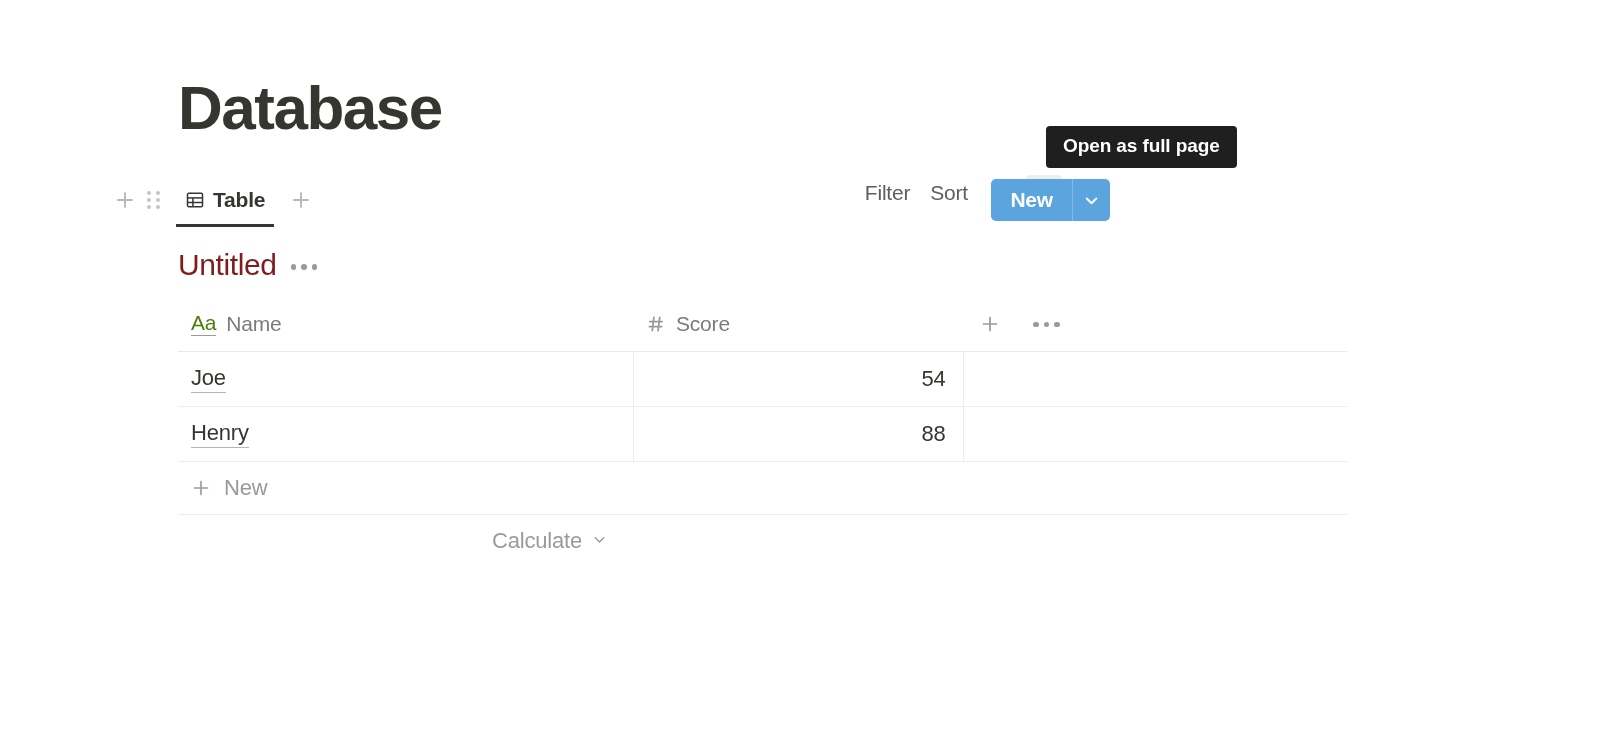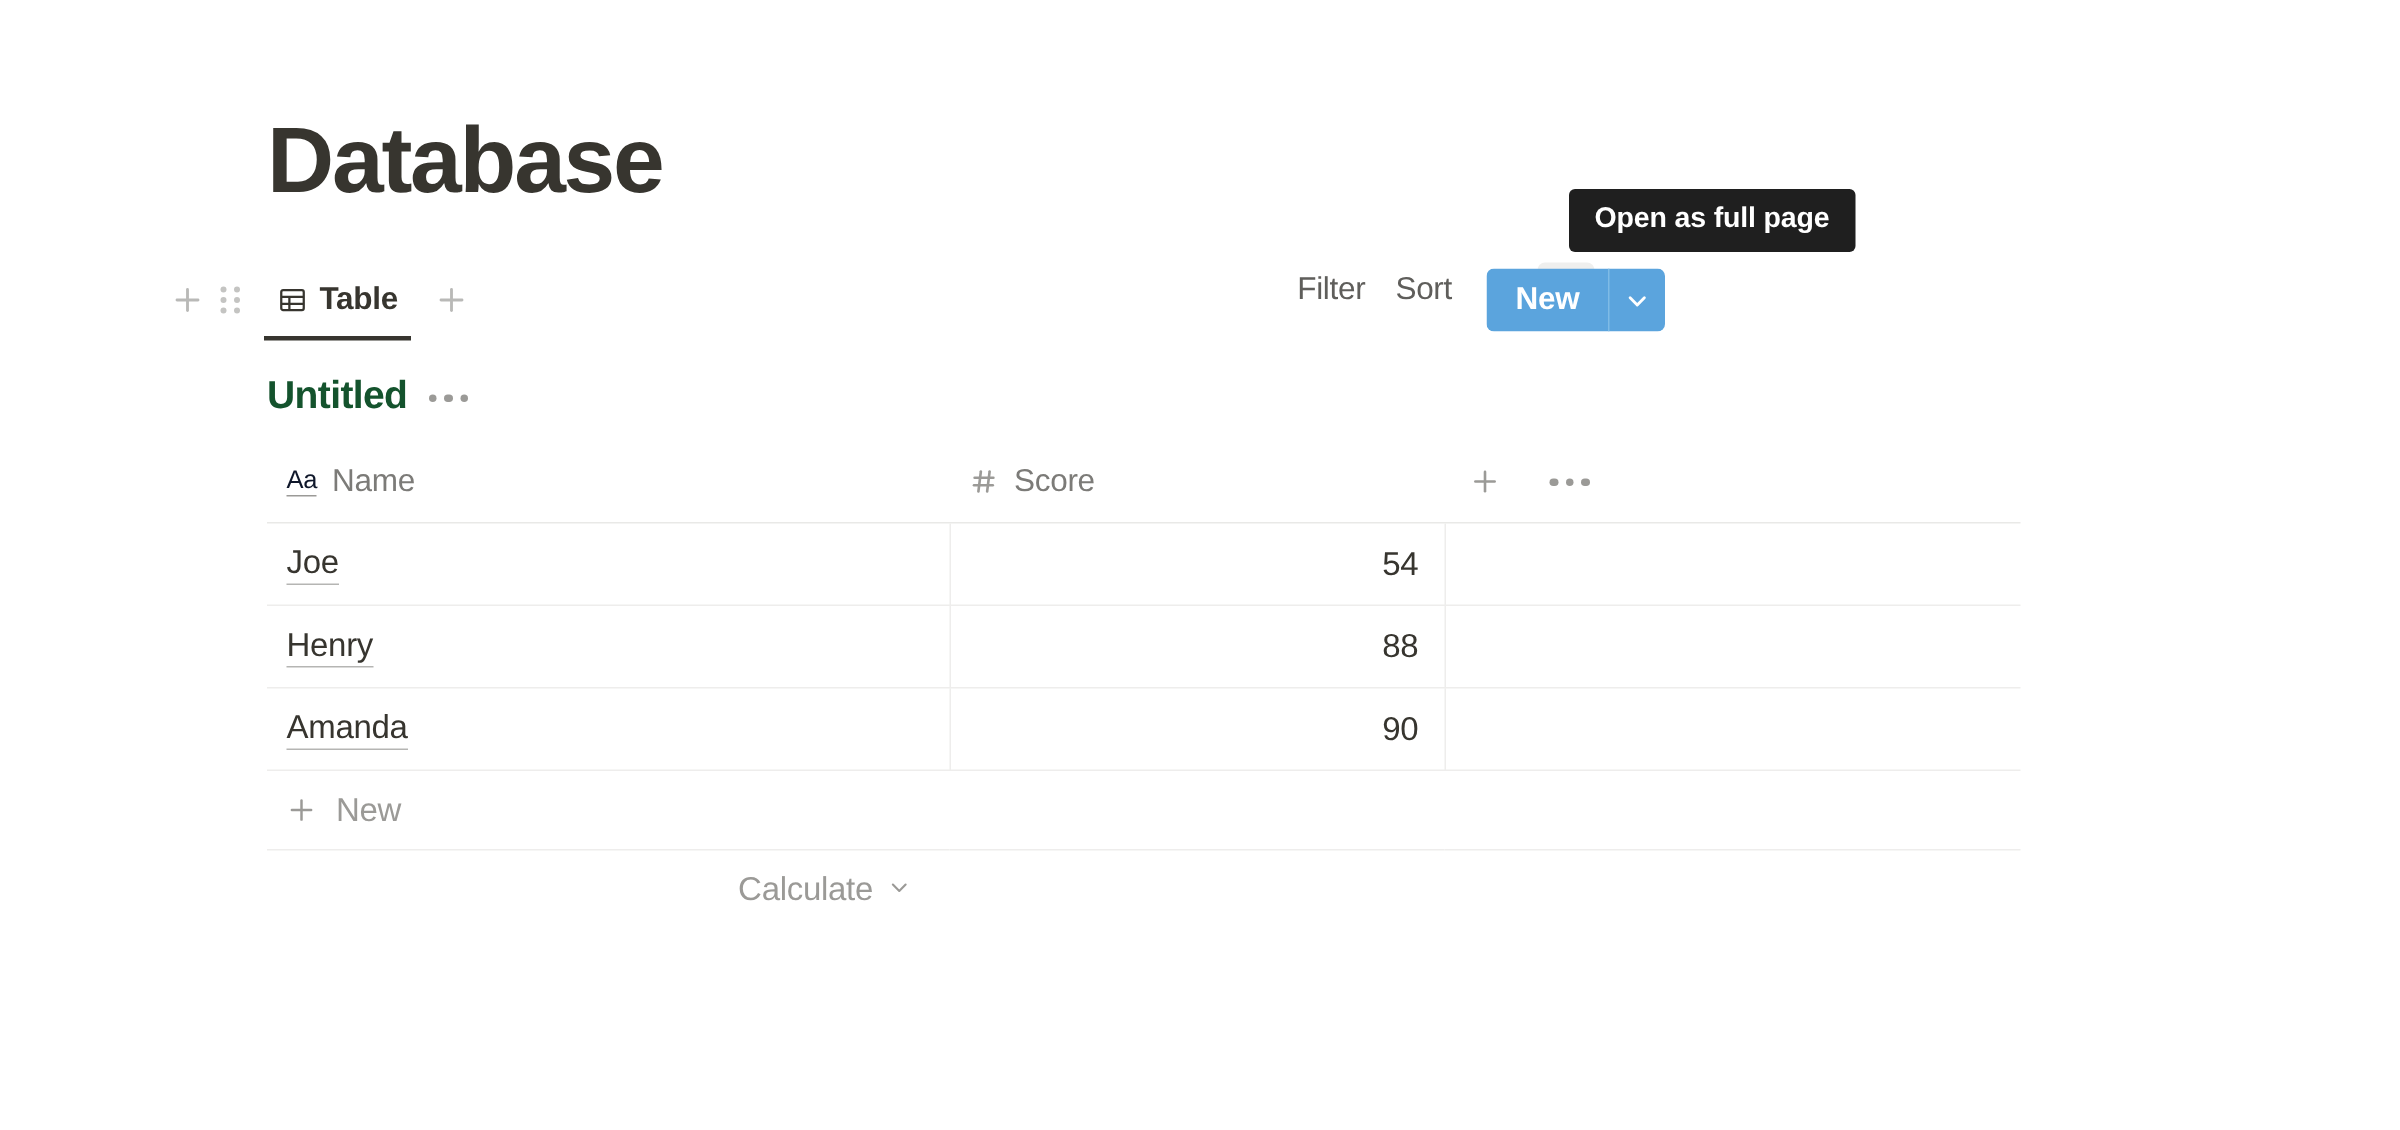--- a/index.html
+++ b/index.html
@@ -194,23 +194,23 @@
     width: 1169px;
   }
 
   .db-title-row {
     display: flex;
     align-items: center;
     gap: 14px;
     margin-bottom: 16px;
   }
   .db-title {
-    font-size: 26px;
-    font-weight: 700;
-    color: #14532d;
+    font-size: 30px;
+    font-weight: 400;
+    color: #7f1d1d;
     letter-spacing: -0.4px;
   }
   .db-title-dots { display:inline-flex; gap:5px; align-items:center; cursor:pointer; padding-top:4px;}
   .db-title-dots i { width: 5.5px; height: 5.5px; border-radius: 50%; background: #9b9a97; display:block; }
 
   
   table.db-table {
     border-collapse: collapse;
     width: 1169px;
     table-layout: fixed;
@@ -236,22 +236,22 @@
     display: flex;
     align-items: center;
     gap: 10px;
     padding-left: 13px;
     font-size: 21px;
     color: #7c7b78;
     letter-spacing: -0.2px;
   }
 
   .hdr-icon-aa {
-    font-size: 17px;
-    color: #0f172a;
+    font-size: 21px;
+    color: #4d7c0f;
     border-bottom: 1.6px solid #9b9a97;
     line-height: 1.05;
     padding-bottom: 1px;
     font-weight: 500;
   }
   .hdr-icon-hash { color: #9b9a97; display:inline-flex; }
 
   .th-actions {
     display: flex;
     align-items: center;
@@ -483,29 +483,20 @@
         <tr>
           <td class="c-name">
             <span class="cell-name-text">Henry</span>
           </td>
           <td class="c-score">
             <span class="cell-score-text">88</span>
           </td>
           <td></td>
         </tr>
 
-        <tr>
-          <td class="c-name">
-            <span class="cell-name-text">Amanda</span>
-          </td>
-          <td class="c-score">
-            <span class="cell-score-text">90</span>
-          </td>
-          <td></td>
-        </tr>
 
         <tr class="new-row">
           <td colspan="3">
             <div class="new-row-inner">
               <span class="plus-new">
                 <svg width="22" height="22" viewBox="0 0 24 24" fill="none" stroke="currentColor" stroke-width="1.8" stroke-linecap="round">
                   <line x1="12" y1="5" x2="12" y2="19"></line>
                     <line x1="5" y1="12" x2="19" y2="12"></line>
                 </svg>
               </span>

